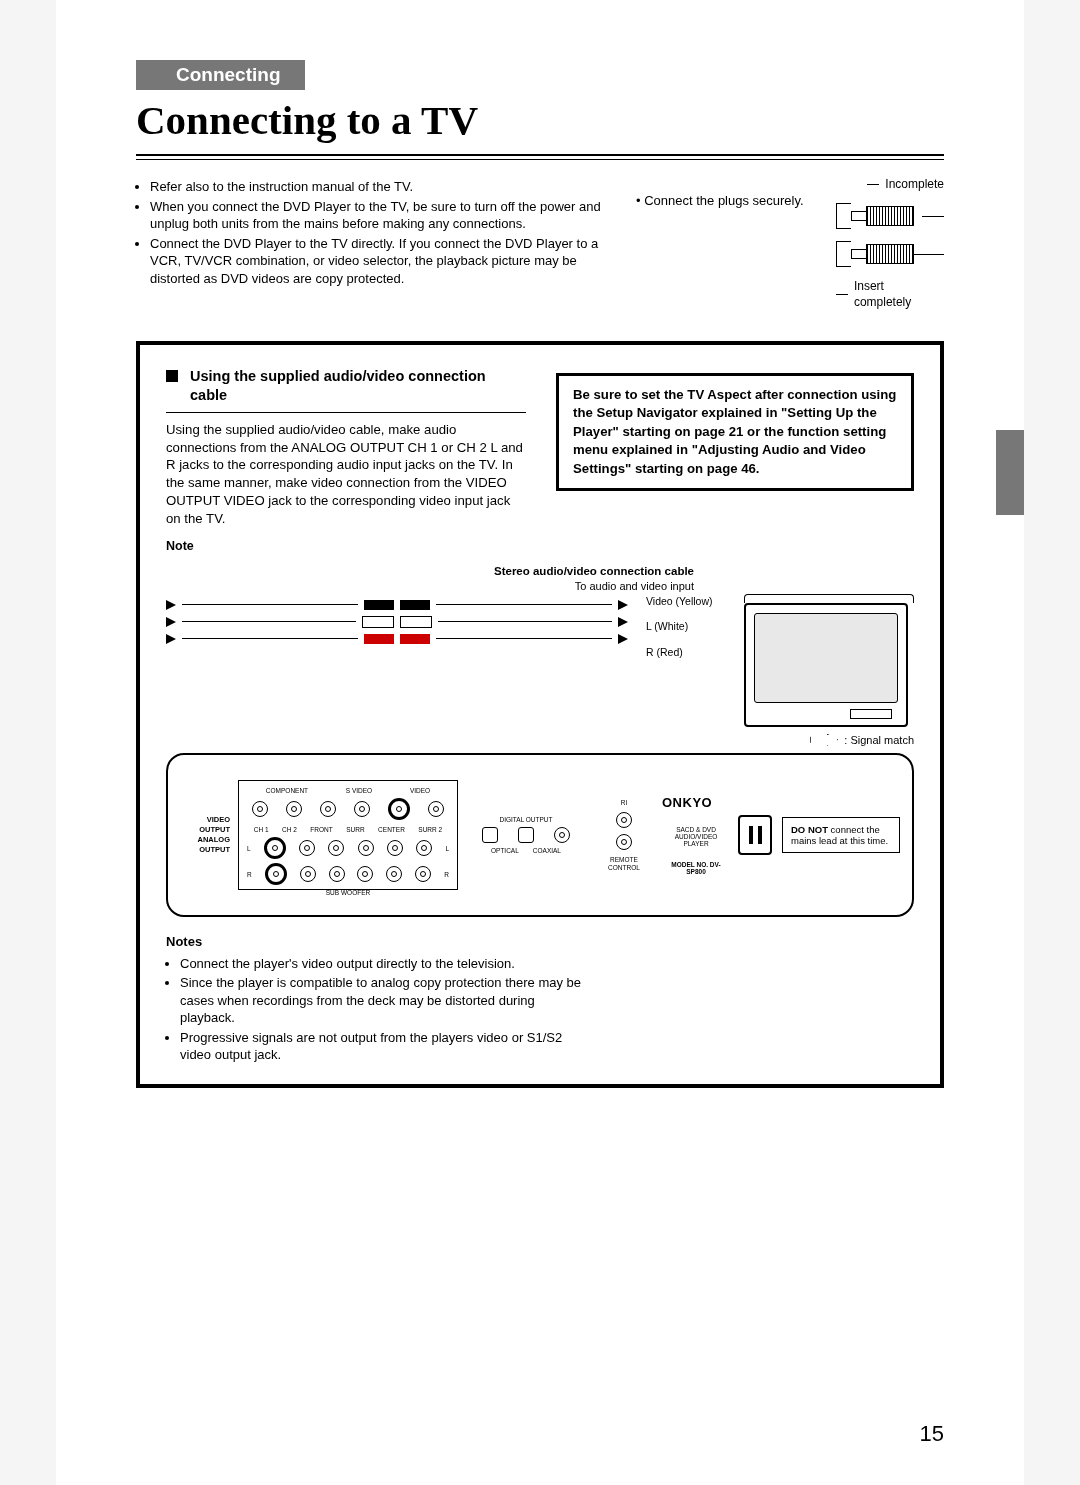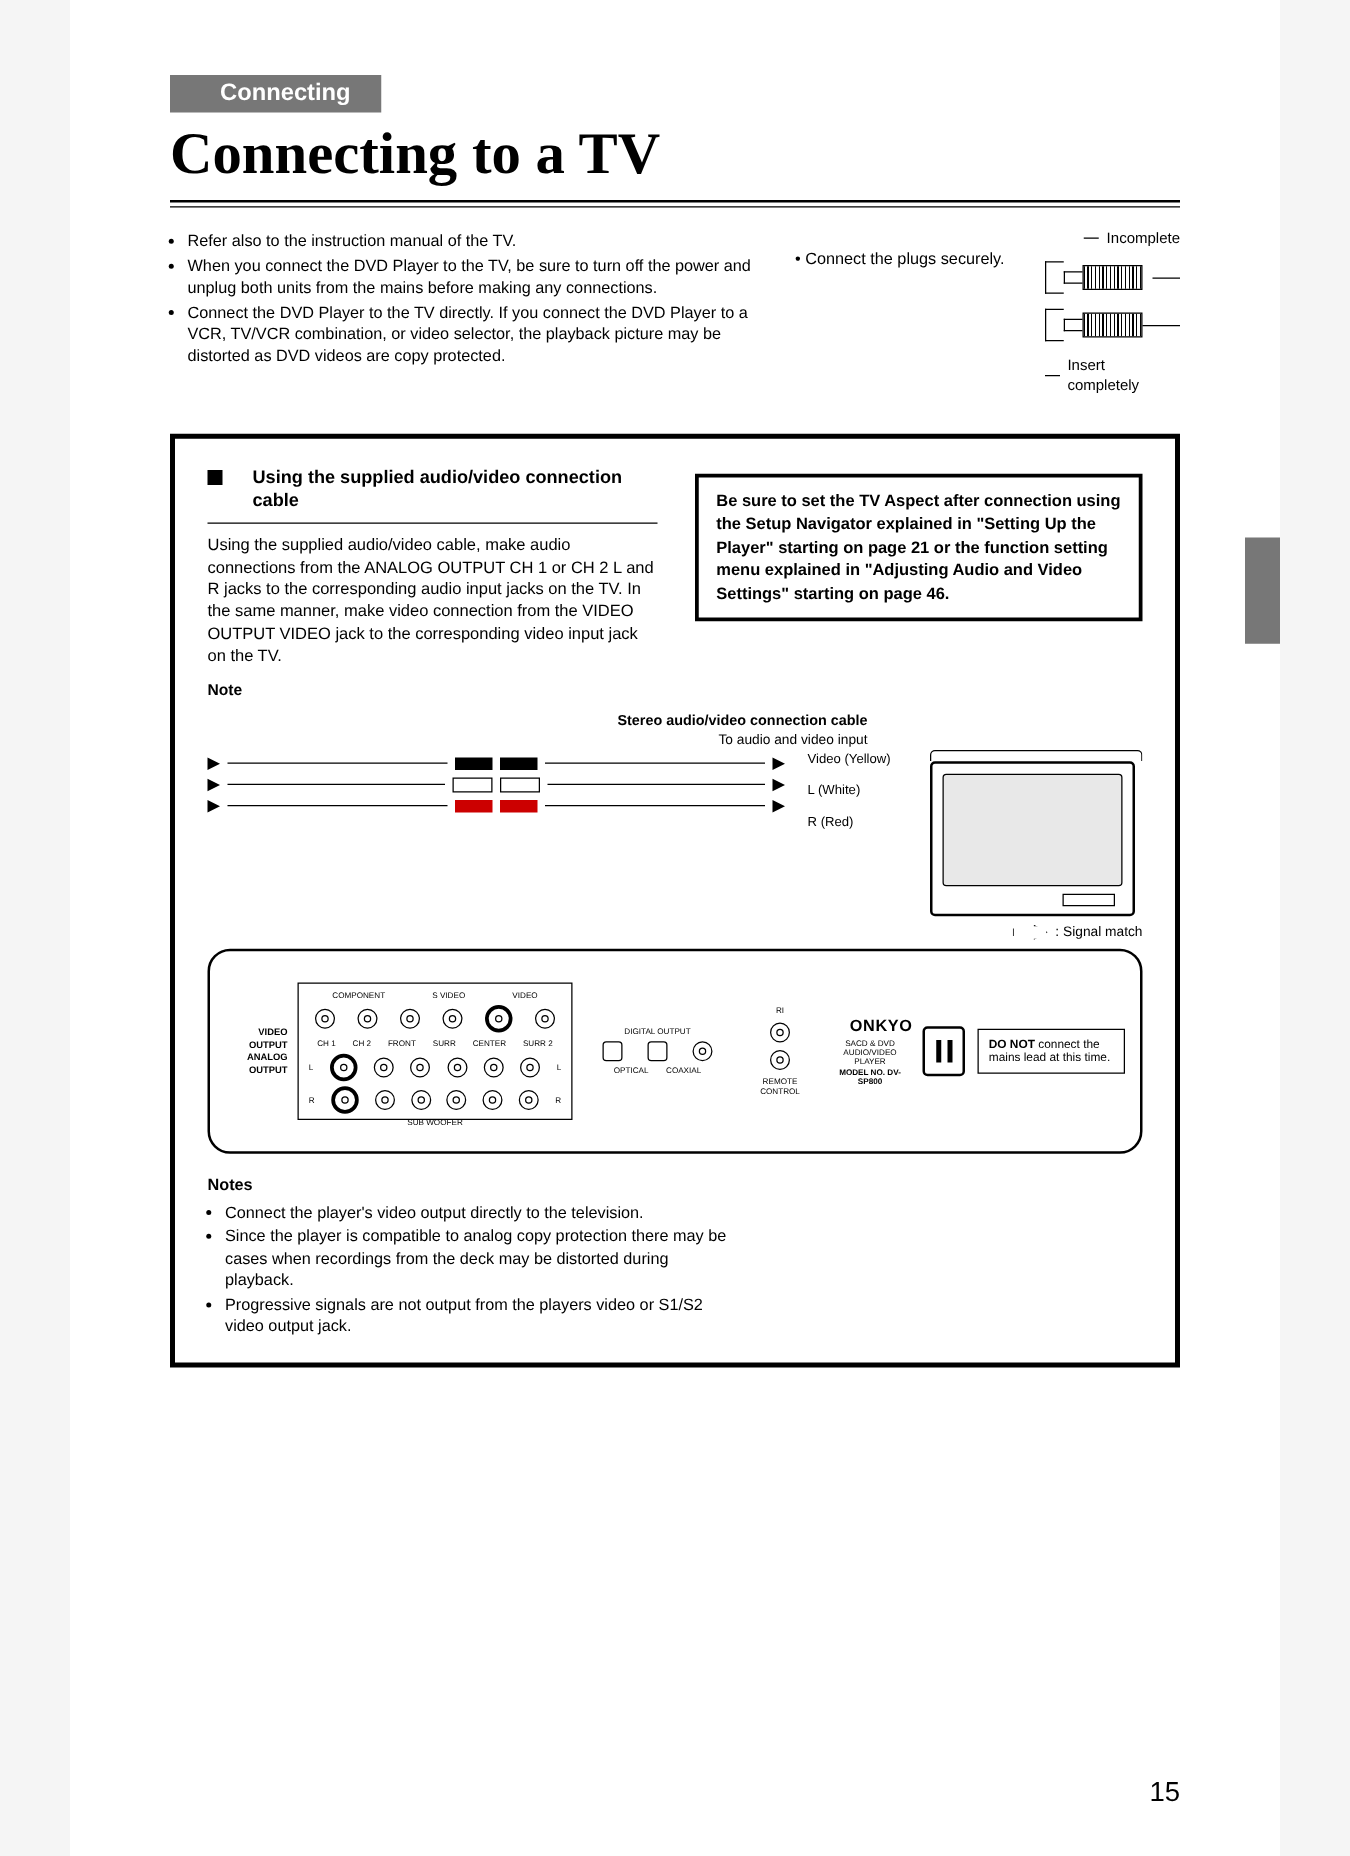--- a/index.html
+++ b/index.html
@@ -30,21 +30,21 @@
     background: #777;
     color: #fff;
     font-weight: bold;
     font-size: 19px;
     padding: 4px 24px 4px 40px;
     display: inline-block;
   }
   h1.title {
     font-family: 'Times New Roman', Times, serif;
     font-weight: bold;
-    font-size: 47px;
+    font-size: 41px;
     margin: 6px 0 8px 0;
     padding: 0 0 2px 0;
   }
   .title-rule {
     border: none;
     border-top: 2px solid #000;
     border-bottom: 1px solid #000;
     height: 3px;
     margin: 0 0 14px 0;
   }
@@ -138,21 +138,21 @@
     flex: 0 0 360px;
     font-size: 13.2px;
     line-height: 1.35;
   }
   .mcol-r {
     flex: 1;
   }
   .sec-head {
     display: flex;
     align-items: flex-start;
-    gap: 24px;
+    gap: 12px;
     font-weight: bold;
     font-size: 14.5px;
     margin-bottom: 6px;
   }
   .sq {
     width: 12px;
     height: 12px;
     background: #000;
     margin-top: 3px;
     flex: 0 0 12px;
@@ -293,23 +293,23 @@
   }
   .tiny-label {
     font-size: 6.5px;
     text-align: center;
     line-height: 1.1;
   }
   .brand-area {
     flex: 1;
     display: flex;
     flex-direction: column;
-    align-items: flex-end;
+    align-items: flex-start;
     justify-content: center;
-    gap: 2px;
+    gap: 14px;
   }
   .brand {
     font-weight: bold;
     font-size: 13px;
     letter-spacing: 0.5px;
   }
   .mains-box {
     border: 1.5px solid #000;
     font-size: 9.5px;
     padding: 6px 8px;

